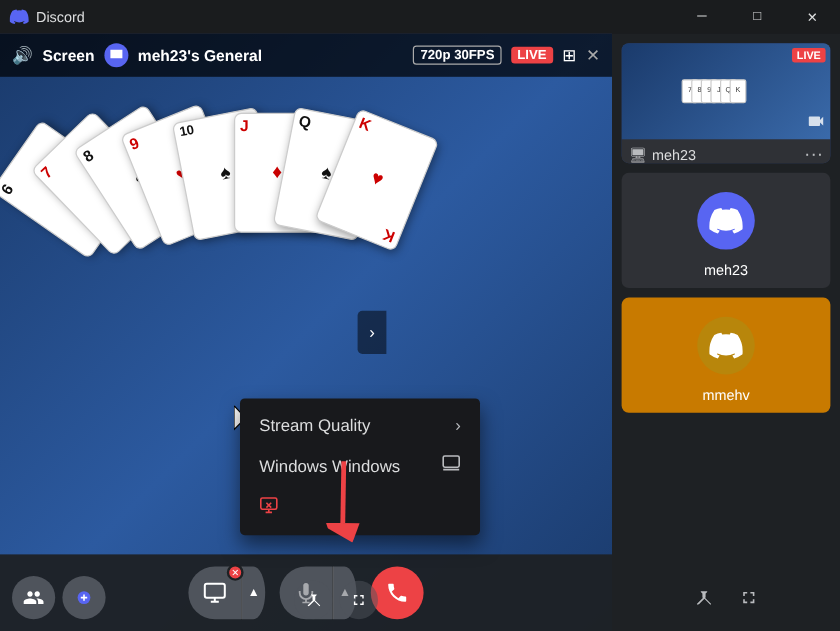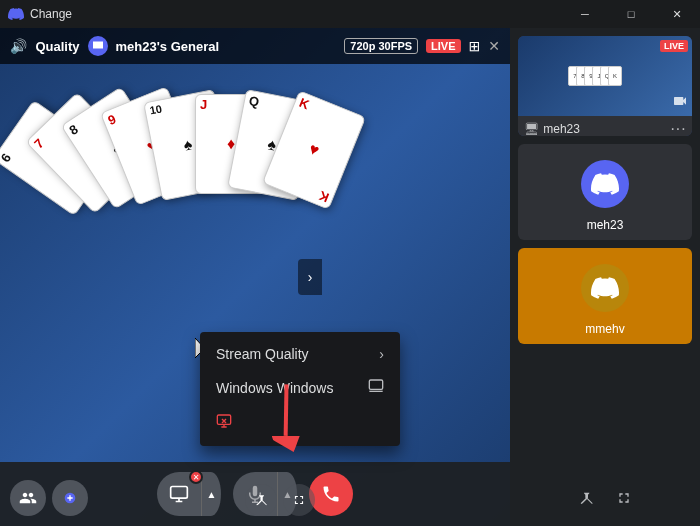--- a/index.html
+++ b/index.html
@@ -464,36 +464,36 @@
       z-index: 10;
     }
   </style>
 </head>
 <body>
 
 <div class="title-bar">
   <svg class="title-bar-icon" viewBox="0 0 24 24" fill="#5865f2">
     <path d="M20.317 4.37a19.791 19.791 0 0 0-4.885-1.515.074.074 0 0 0-.079.037c-.21.375-.444.864-.608 1.25a18.27 18.27 0 0 0-5.487 0 12.64 12.64 0 0 0-.617-1.25.077.077 0 0 0-.079-.037A19.736 19.736 0 0 0 3.677 4.37a.07.07 0 0 0-.032.027C.533 9.046-.32 13.58.099 18.057c.002.022.015.043.032.056a19.9 19.9 0 0 0 5.993 3.03.077.077 0 0 0 .084-.028 14.09 14.09 0 0 0 1.226-1.994.076.076 0 0 0-.041-.106 13.107 13.107 0 0 1-1.872-.892.077.077 0 0 1-.008-.128 10.2 10.2 0 0 0 .372-.292.074.074 0 0 1 .077-.01c3.928 1.793 8.18 1.793 12.062 0a.074.074 0 0 1 .078.01c.12.098.246.198.373.292a.077.077 0 0 1-.006.127 12.299 12.299 0 0 1-1.873.892.077.077 0 0 0-.041.107c.36.698.772 1.362 1.225 1.993a.076.076 0 0 0 .084.028 19.839 19.839 0 0 0 6.002-3.03.077.077 0 0 0 .032-.054c.5-5.177-.838-9.674-3.549-13.66a.061.061 0 0 0-.031-.03z"></path>
   </svg>
-  <span class="title-bar-text">Change</span>
+  <span class="title-bar-text">Discord</span>
   <div class="title-bar-controls">
     <button class="title-bar-btn">─</button>
     <button class="title-bar-btn">□</button>
     <button class="title-bar-btn close">✕</button>
   </div>
 </div>
 
 <div class="main-container">
 
   <div class="stream-area">
 
     <div class="stream-header">
       <div class="stream-header-left">
         <span class="stream-sound-icon">🔊</span>
-        <span class="stream-title">Quality</span>
+        <span class="stream-title">Screen</span>
         <div class="stream-avatar">
           <svg width="12" height="12" viewBox="0 0 24 24" fill="white">
               <path d="M2 3h20v14H2z M8 21h8M12 17v4"></path>
             </svg>
         </div>
         <span class="stream-title">meh23's General</span>
       </div>
       <div class="stream-header-right">
         <span class="quality-badge">720p 30FPS</span>
         <span class="live-badge">LIVE</span>

